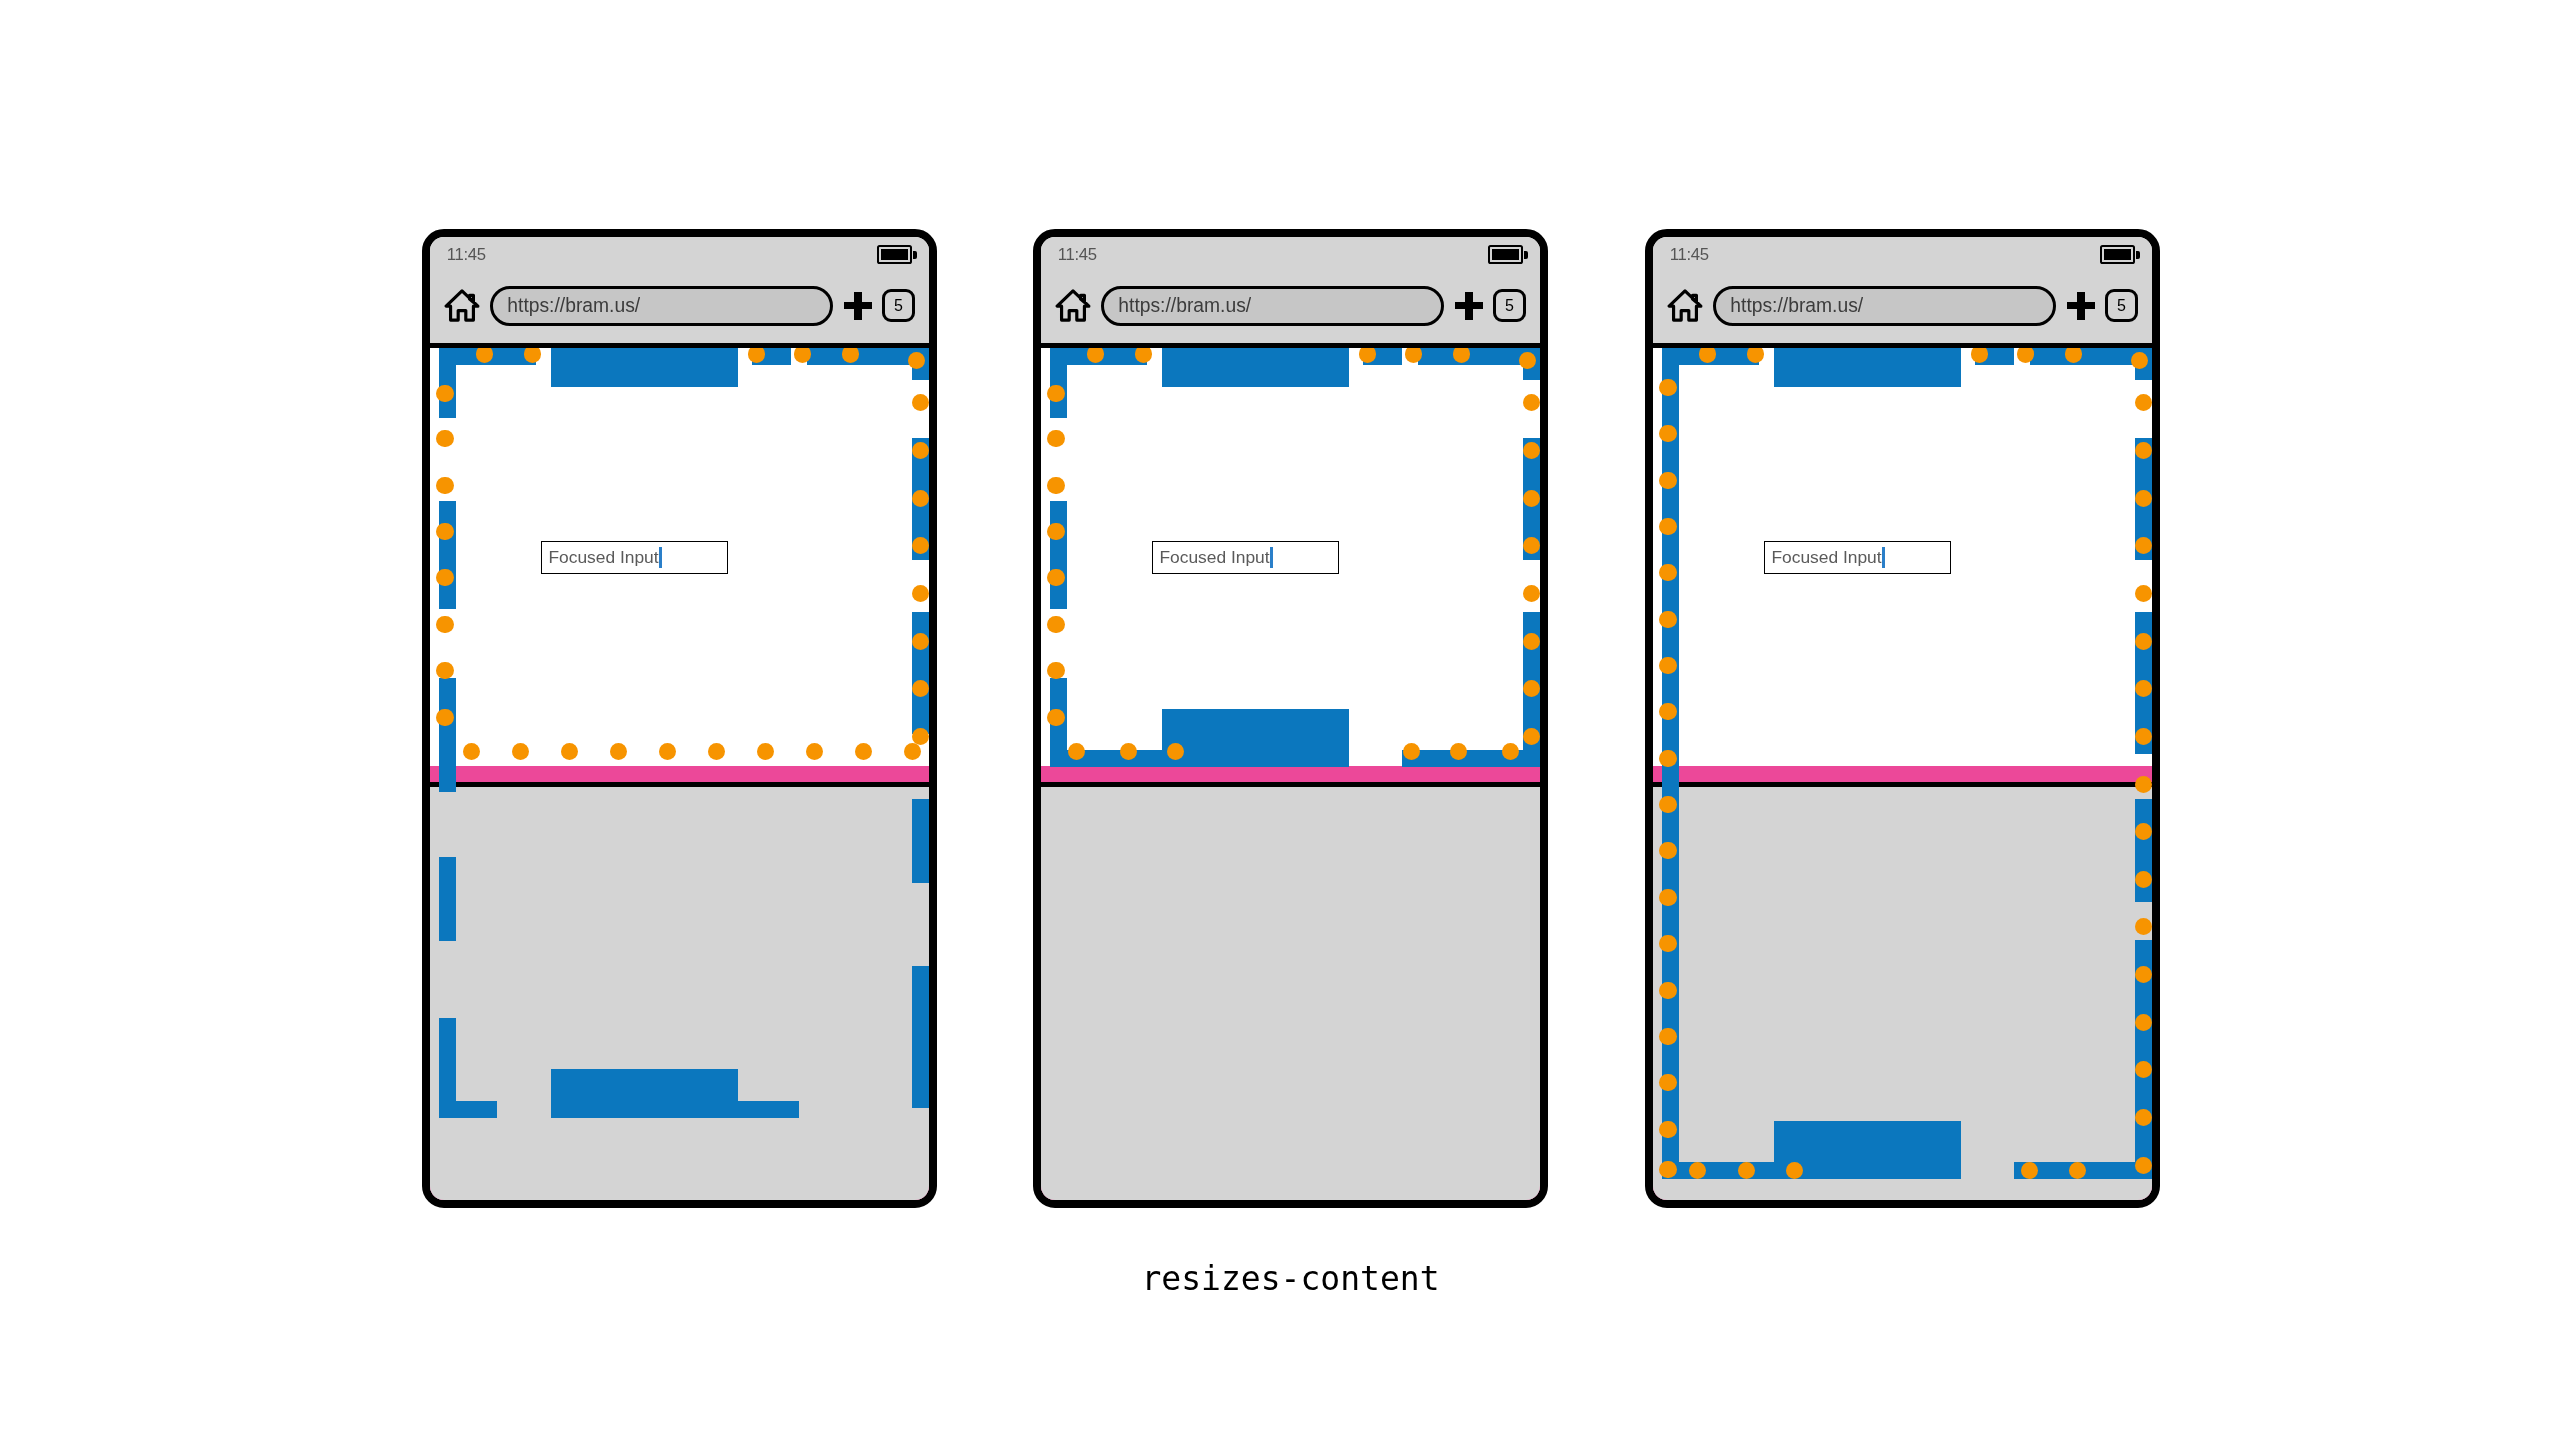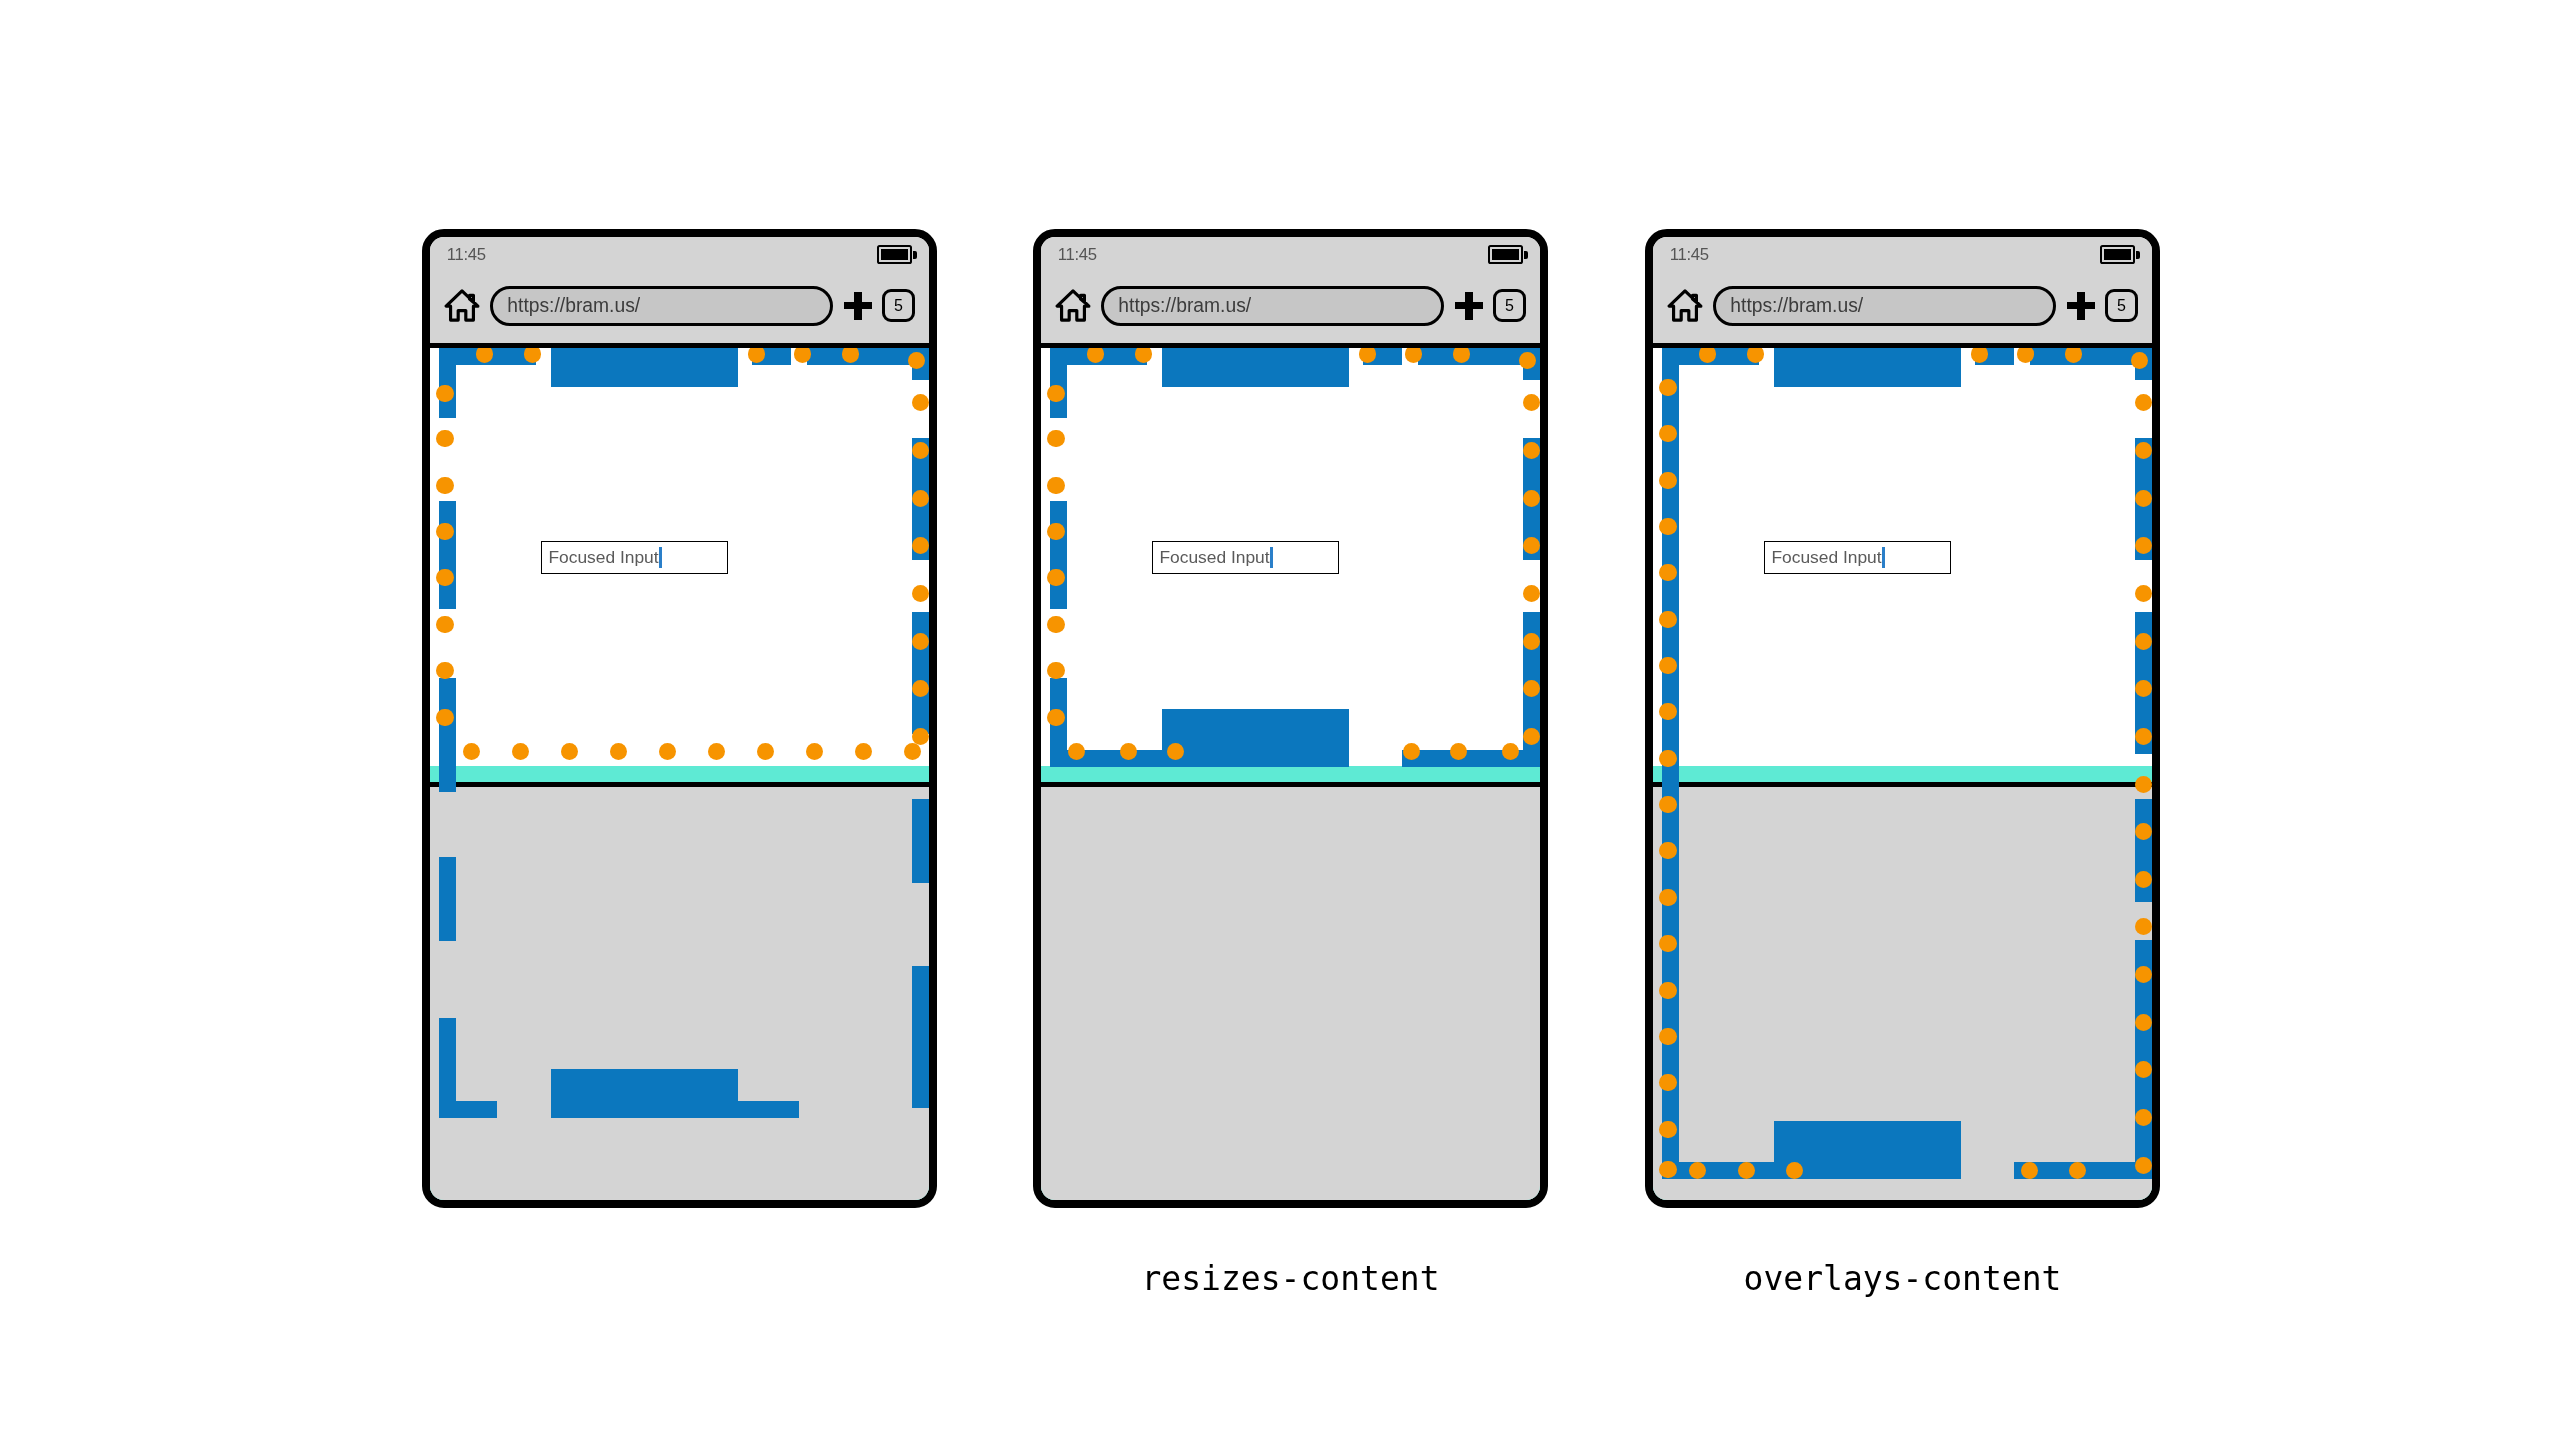--- a/index.html
+++ b/index.html
@@ -131,21 +131,21 @@
     font-size: 16px;
     color: #000000;
   }
 
   
   .viewport-area {
     position: absolute;
     left: 0; right: 0;
     top: 111px;
     bottom: 0;
-    background: #5eead4;
+    background: #ec4899;
     z-index: 1;
   }
   .content-white {
     position: absolute;
     left: 0; right: 0; top: 0;
     background: #ffffff;
     z-index: 2;
   }
   .keyboard {
     position: absolute;
@@ -491,17 +491,16 @@
           <div class="dot" style="left:482px;top:809px;"></div>
 
           <div class="dot" style="left:36px;top:814px;"></div>
           <div class="dot" style="left:85px;top:814px;"></div>
           <div class="dot" style="left:133px;top:814px;"></div>
           <div class="dot" style="left:368px;top:814px;"></div>
           <div class="dot" style="left:416px;top:814px;"></div>
         </div>
       </div>
     </div>
-    <div class="caption">overlays-content</div>
   </div>
 
 </div>
 
 
 </body></html>

